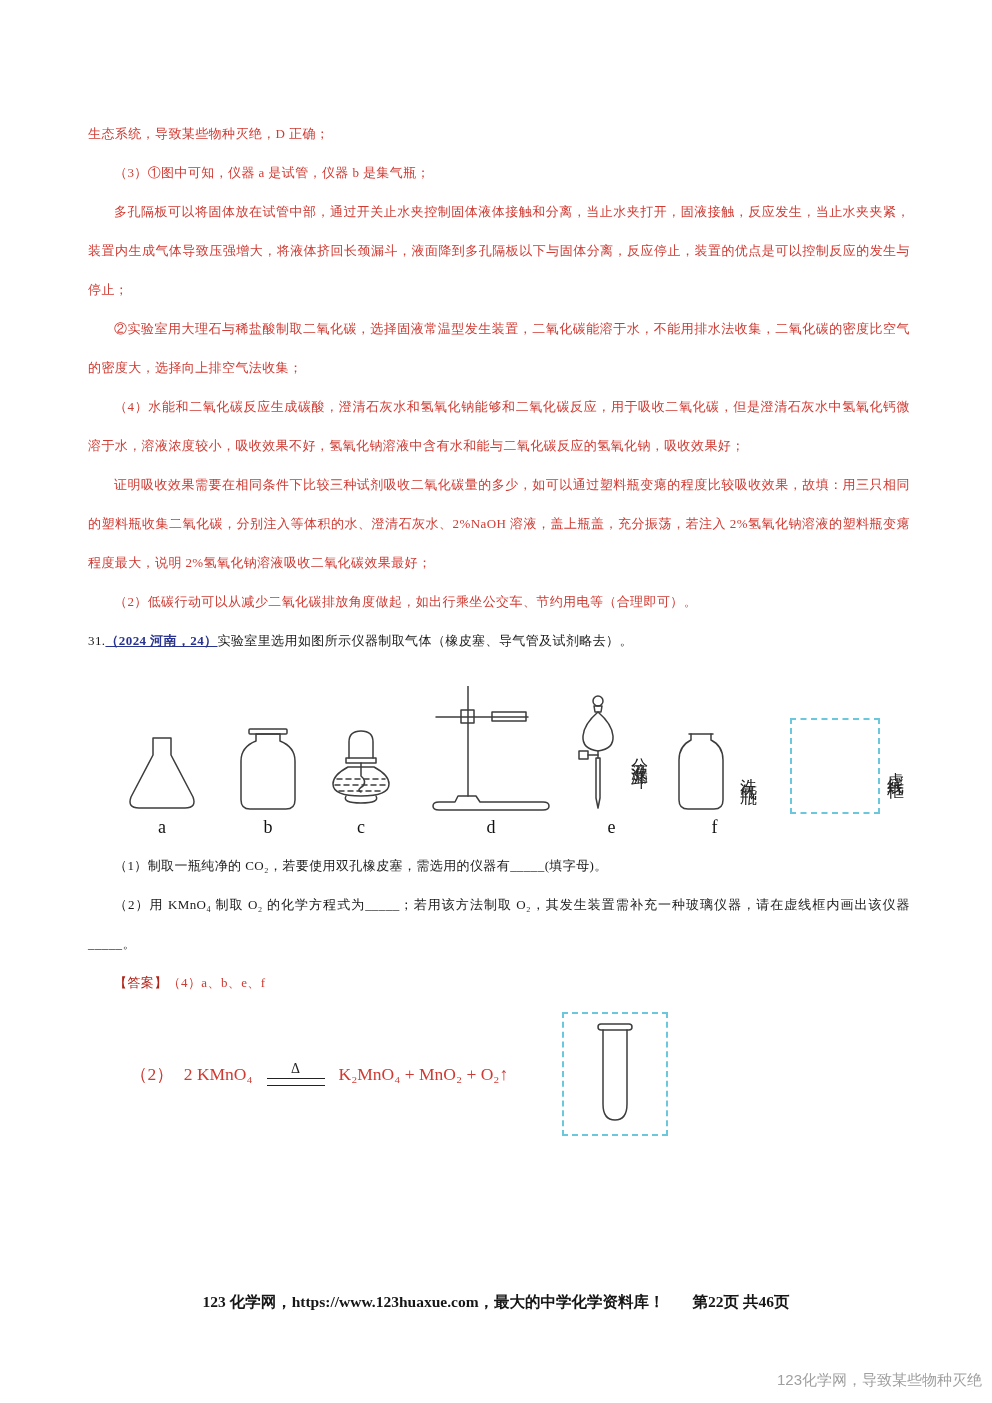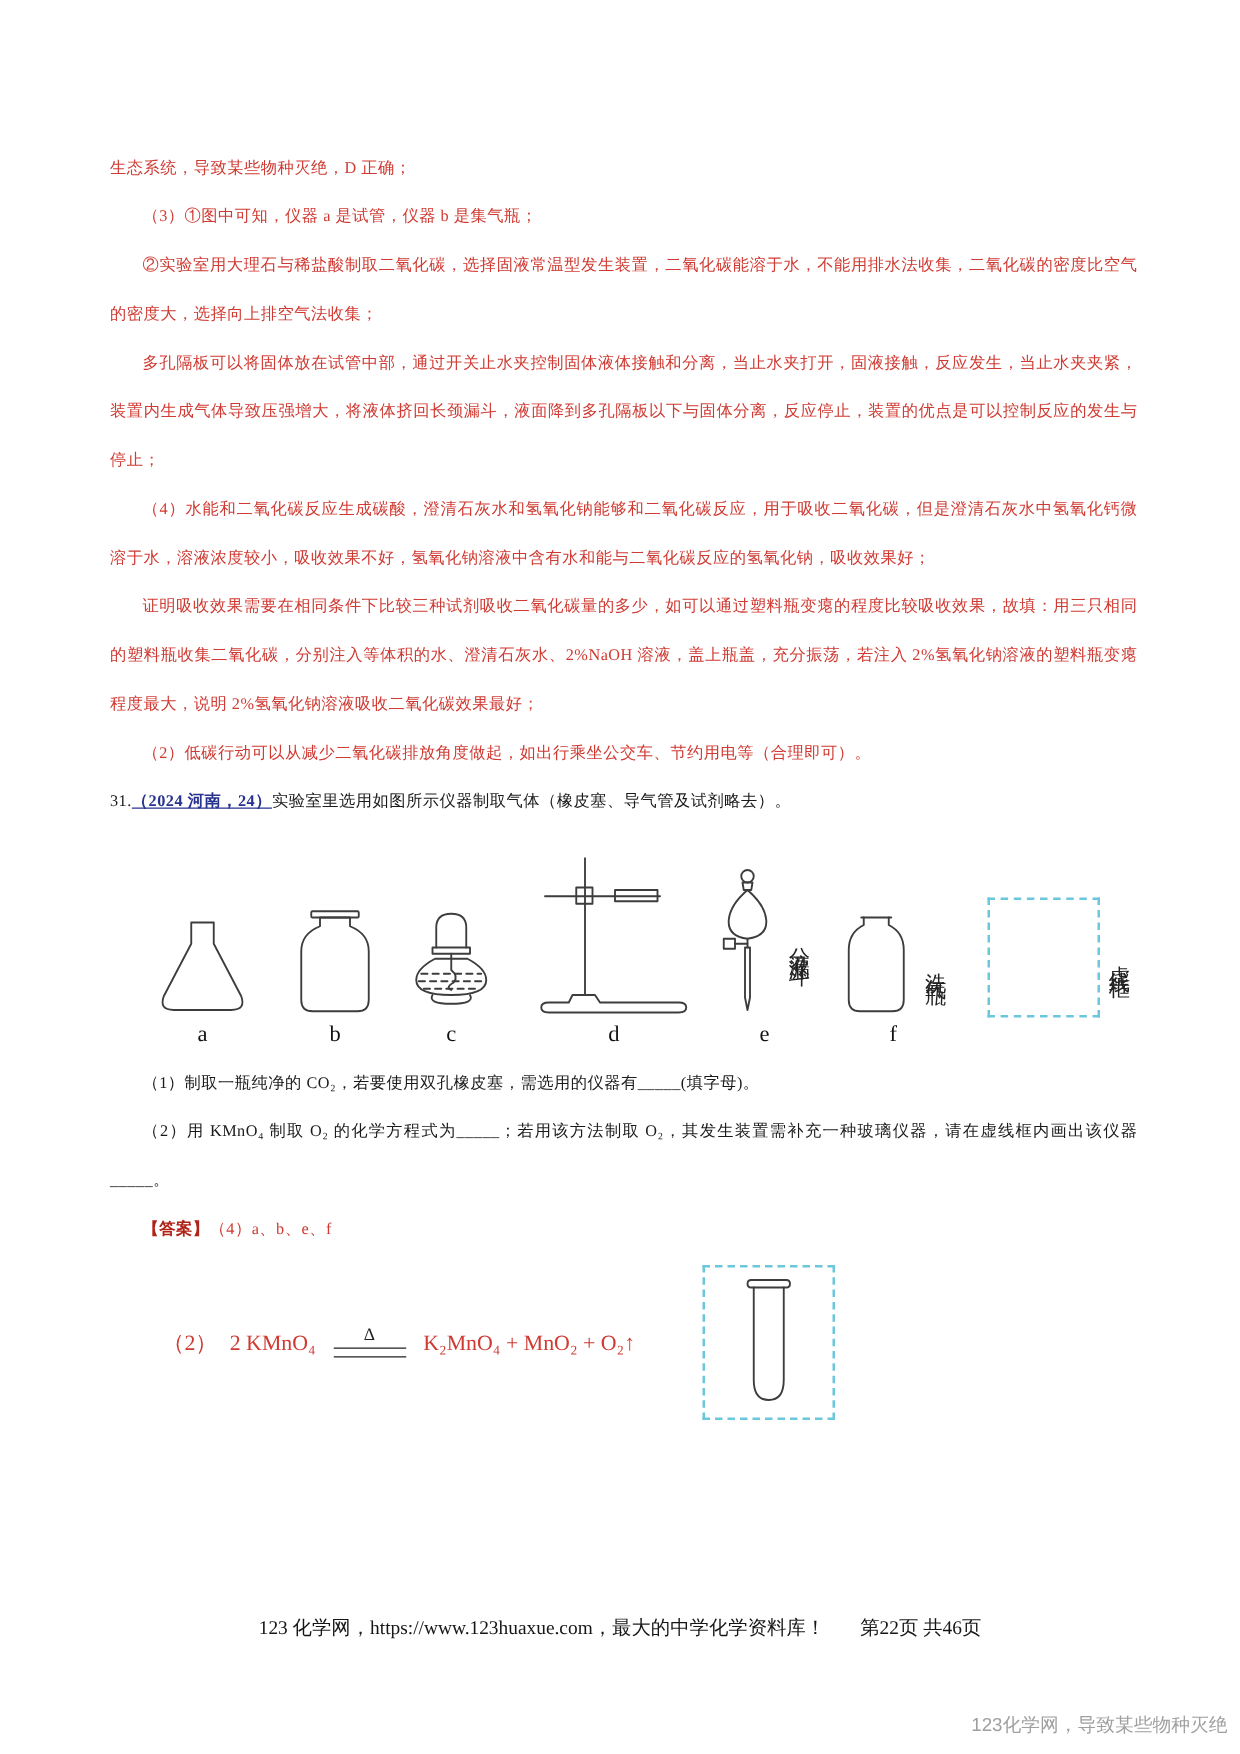--- a/index.html
+++ b/index.html
@@ -12,21 +12,21 @@
   .content{
     position:absolute;top:114px;left:88px;width:822px;
   }
   .para{
     margin:0;font-size:13px;line-height:39px;text-align:justify;
     letter-spacing:0.4px;
   }
   .indent{text-indent:2em;}
   .red{color:var(--red,#cf3a32);}
   .blue{color:var(--blue,#27338f);font-weight:bold;text-decoration:underline;}
-  .maroon{color:var(--maroon,#b02318);font-weight:bold;}
+  .maroon{color:var(--maroon,#b02318);font-weight:normal;}
 
   
   .apparatus{
     margin:26px 0 0 28px;padding:0;
     display:flex;align-items:flex-end;
   }
   .app-col{display:flex;flex-direction:column;align-items:center;}
   .with-caption{display:flex;align-items:center;}
   .letter{font-size:18px;line-height:26px;height:26px;color:#111;}
   .vlabel{
@@ -51,39 +51,39 @@
   .eq-cond .delta{font-size:14px;line-height:14px;color:#222;}
   .eq-cond .dlines{width:58px;height:6px;border-top:1.6px solid #222;border-bottom:1.6px solid #222;margin-top:2px;}
   .tube-box{
     width:102px;height:120px;border:2px dashed var(--dash,#6bc8dc);
     margin-left:54px;display:flex;align-items:center;justify-content:center;
   }
 
   .footer{
     position:absolute;top:1292px;left:0;width:100%;
     display:flex;justify-content:center;gap:28px;
-    font-size:15.5px;color:#161616;
+    font-size:15.5px;color:#161616;font-weight:bold;
   }
   .watermark{
     position:absolute;top:1371px;right:10px;
     font-size:15px;color:var(--gray,#9f9f9f);
     font-family:"Liberation Sans","DejaVu Sans",sans-serif;
   }
   .q-spacer{height:6px;}
 </style>
 </head>
 <body style="--red: #cf3a32; --blue: #27338f; --maroon: #b02318; --dash: #6bc8dc; --gray: #9f9f9f; --ink: #1a1a1a;">
 
 <div class="content">
 
   <section>
     <p class="para red">生态系统，导致某些物种灭绝，D 正确；</p>
     <p class="para red indent">（3）①图中可知，仪器 a 是试管，仪器 b 是集气瓶；</p>
+    <p class="para red indent">多孔隔板可以将固体放在试管中部，通过开关止水夹控制固体液体接触和分离，当止水夹打开，固液接触，反应发生，当止水夹夹紧，装置内生成气体导致压强增大，将液体挤回长颈漏斗，液面降到多孔隔板以下与固体分离，反应停止，装置的优点是可以控制反应的发生与停止；</p>
     <p class="para red indent">②实验室用大理石与稀盐酸制取二氧化碳，选择固液常温型发生装置，二氧化碳能溶于水，不能用排水法收集，二氧化碳的密度比空气的密度大，选择向上排空气法收集；</p>
-    <p class="para red indent">多孔隔板可以将固体放在试管中部，通过开关止水夹控制固体液体接触和分离，当止水夹打开，固液接触，反应发生，当止水夹夹紧，装置内生成气体导致压强增大，将液体挤回长颈漏斗，液面降到多孔隔板以下与固体分离，反应停止，装置的优点是可以控制反应的发生与停止；</p>
     <p class="para red indent">（4）水能和二氧化碳反应生成碳酸，澄清石灰水和氢氧化钠能够和二氧化碳反应，用于吸收二氧化碳，但是澄清石灰水中氢氧化钙微溶于水，溶液浓度较小，吸收效果不好，氢氧化钠溶液中含有水和能与二氧化碳反应的氢氧化钠，吸收效果好；</p>
     <p class="para red indent">证明吸收效果需要在相同条件下比较三种试剂吸收二氧化碳量的多少，如可以通过塑料瓶变瘪的程度比较吸收效果，故填：用三只相同的塑料瓶收集二氧化碳，分别注入等体积的水、澄清石灰水、2%NaOH 溶液，盖上瓶盖，充分振荡，若注入 2%氢氧化钠溶液的塑料瓶变瘪程度最大，说明 2%氢氧化钠溶液吸收二氧化碳效果最好；</p>
     <p class="para red indent">（2）低碳行动可以从减少二氧化碳排放角度做起，如出行乘坐公交车、节约用电等（合理即可）。</p>
   </section>
 
   <p class="para">
     <span>31.</span><span class="blue">（2024 河南，24）</span><span>实验室里选用如图所示仪器制取气体（橡皮塞、导气管及试剂略去）。</span>
   </p>
 
   <figure class="apparatus">

